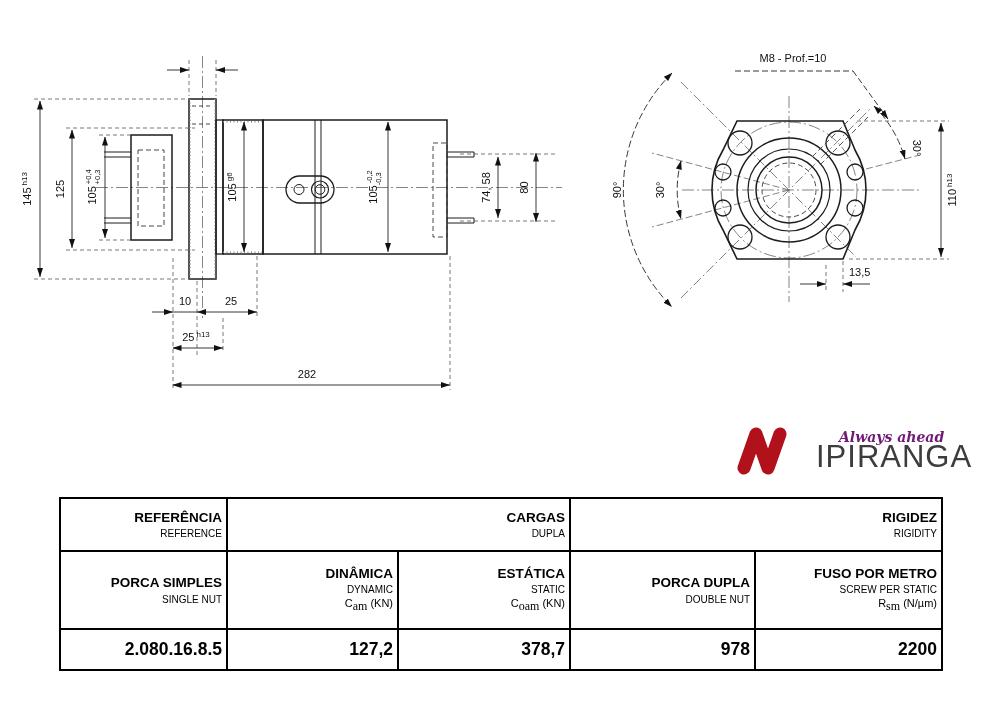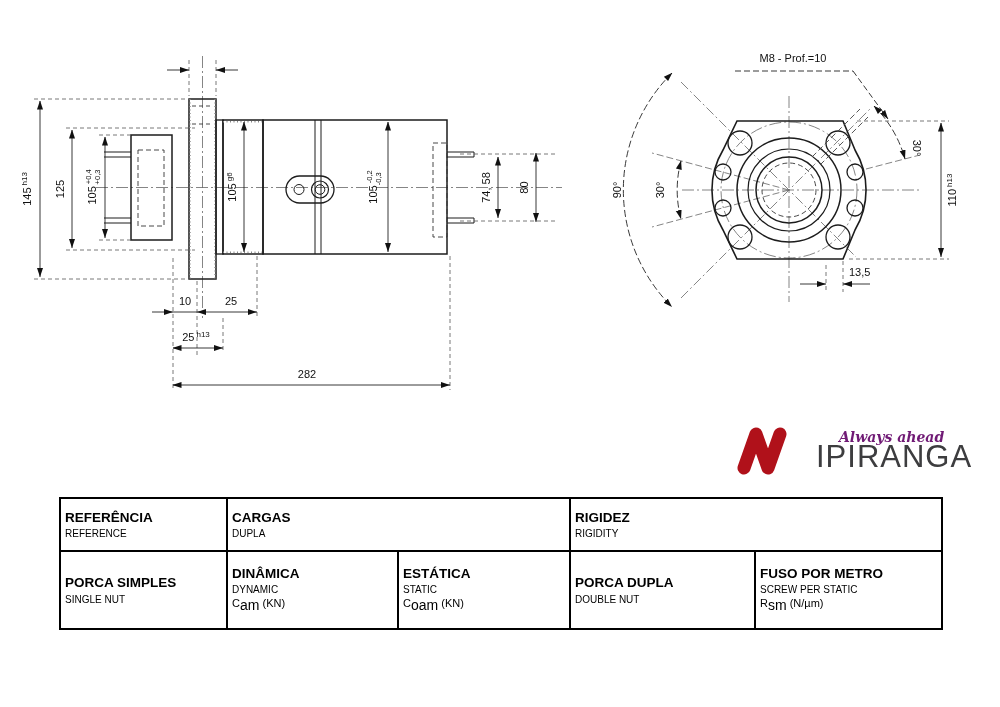--- a/index.html
+++ b/index.html
@@ -10,25 +10,25 @@
   .suptxt{font-size:8px;}
   .toltxt{font-size:7.5px;}
 
   
   .logo{position:absolute;left:733px;top:423px;width:215px;height:56px;}
   .logo .tagline{position:absolute;left:106px;top:6px;font-family:"DejaVu Serif",serif;font-style:italic;font-weight:bold;font-size:14px;}
   .logo .brand{position:absolute;left:55px;top:16px;font-size:31px;letter-spacing:1px;font-weight:500;margin-left:28px;}
 
   
   table.spec{position:absolute;left:59px;top:497px;border-collapse:collapse;table-layout:fixed;background:#fff;}
-  table.spec td{border:2px solid #000;text-align:left;vertical-align:middle;padding:2px 4px;}
+  table.spec td{border:2px solid #000;text-align:right;vertical-align:middle;padding:2px 4px;}
   .pt{font-weight:bold;font-size:13.5px;line-height:1.35;}
   .en{font-size:10px;line-height:1.3;}
   .sym{font-size:11px;line-height:1.3;}
-  .sym sub{font-size:14px;}
+  .sym sub{font-size:12px;font-family:Liberation Serif, serif;}
   .val{font-weight:bold;font-size:17.5px;}
 </style>
 </head>
 <body>
 
 <div class="stage">
 
 
 <svg width="1000" height="420" viewBox="0 0 1000 420">
   <defs>
@@ -283,16 +283,23 @@
     <td>
       <div class="pt">PORCA DUPLA</div>
       <div class="en">DOUBLE NUT</div>
     </td>
     <td>
       <div class="pt">FUSO POR METRO</div>
       <div class="en">SCREW PER STATIC</div>
       <div class="sym"><span>R</span><sub>sm</sub><span> (N/µm)</span></div>
     </td>
   </tr>
+  <tr style="height:41px">
+    <td class="val">2.080.16.8.5</td>
+    <td class="val">127,2</td>
+    <td class="val">378,7</td>
+    <td class="val">978</td>
+    <td class="val">2200</td>
+  </tr>
 </tbody>
     </table>
 
 </div>
 
 </body></html>

